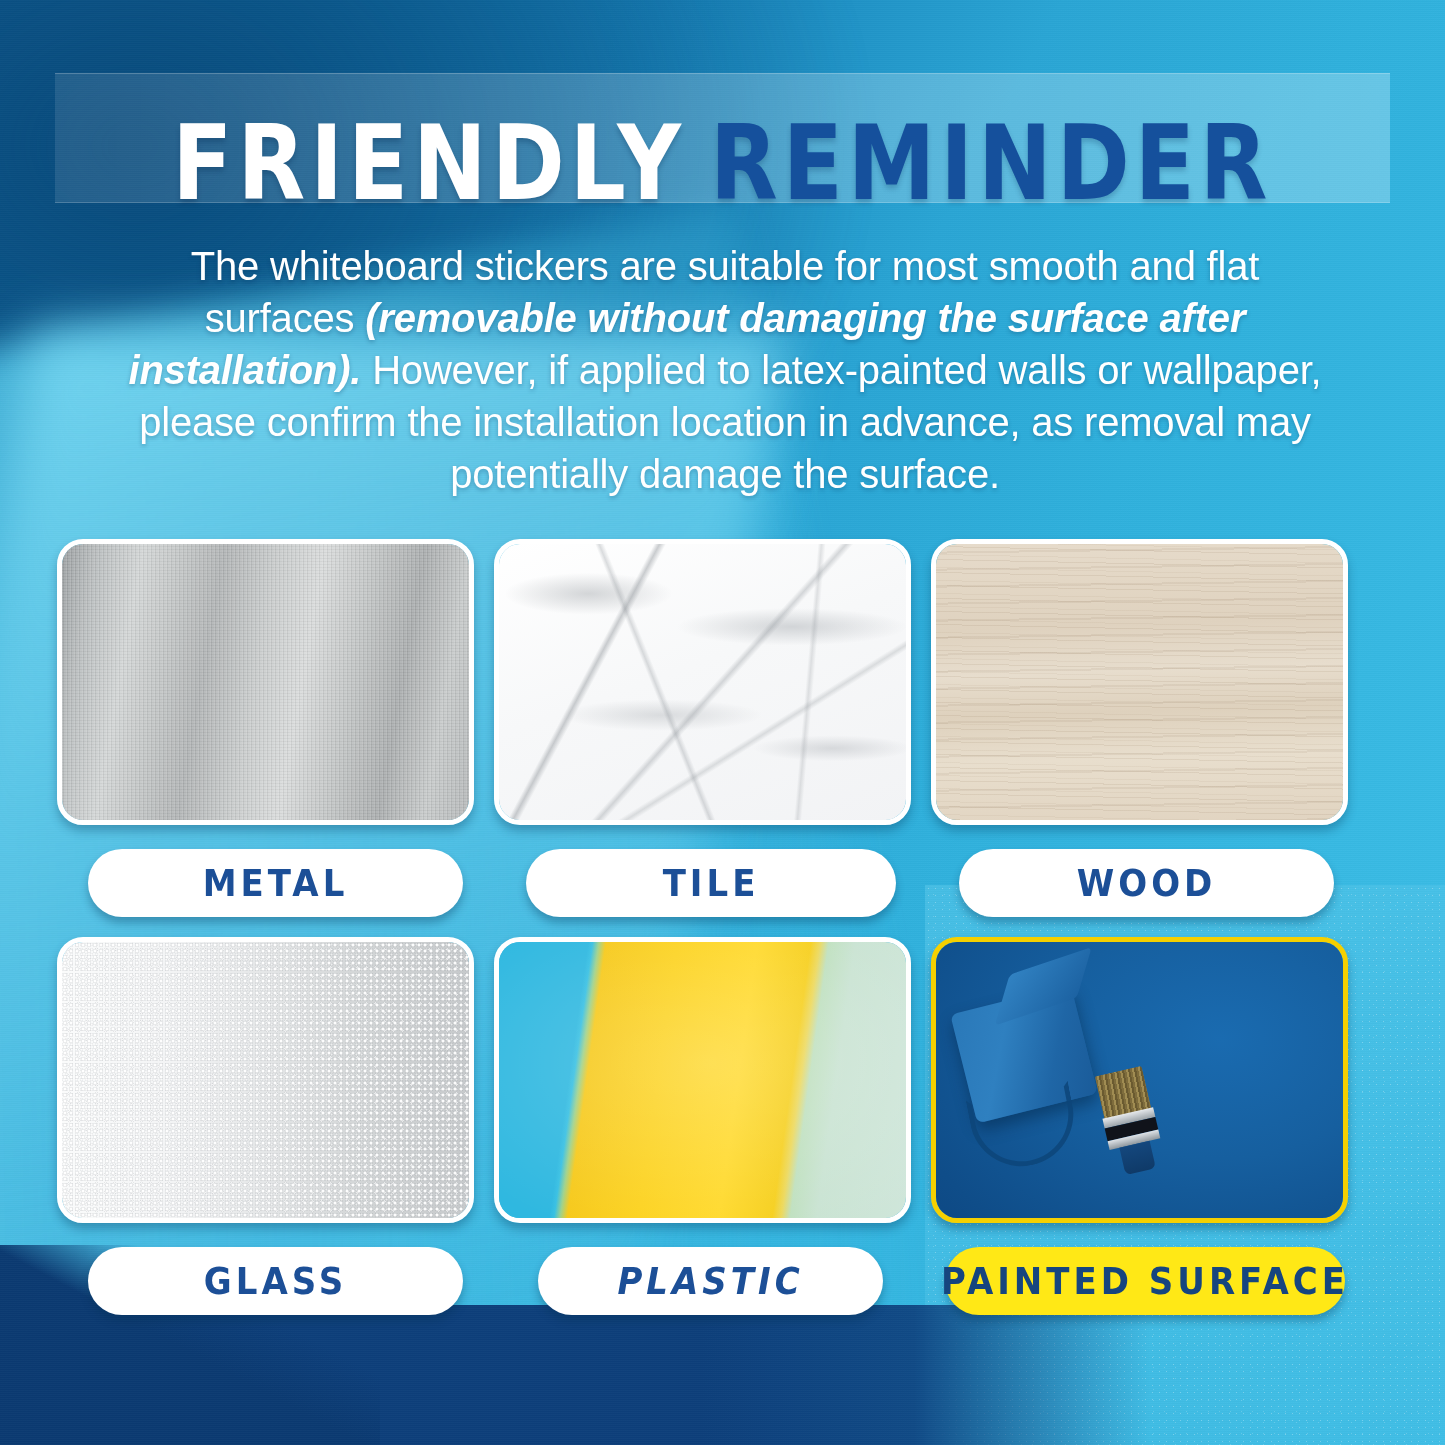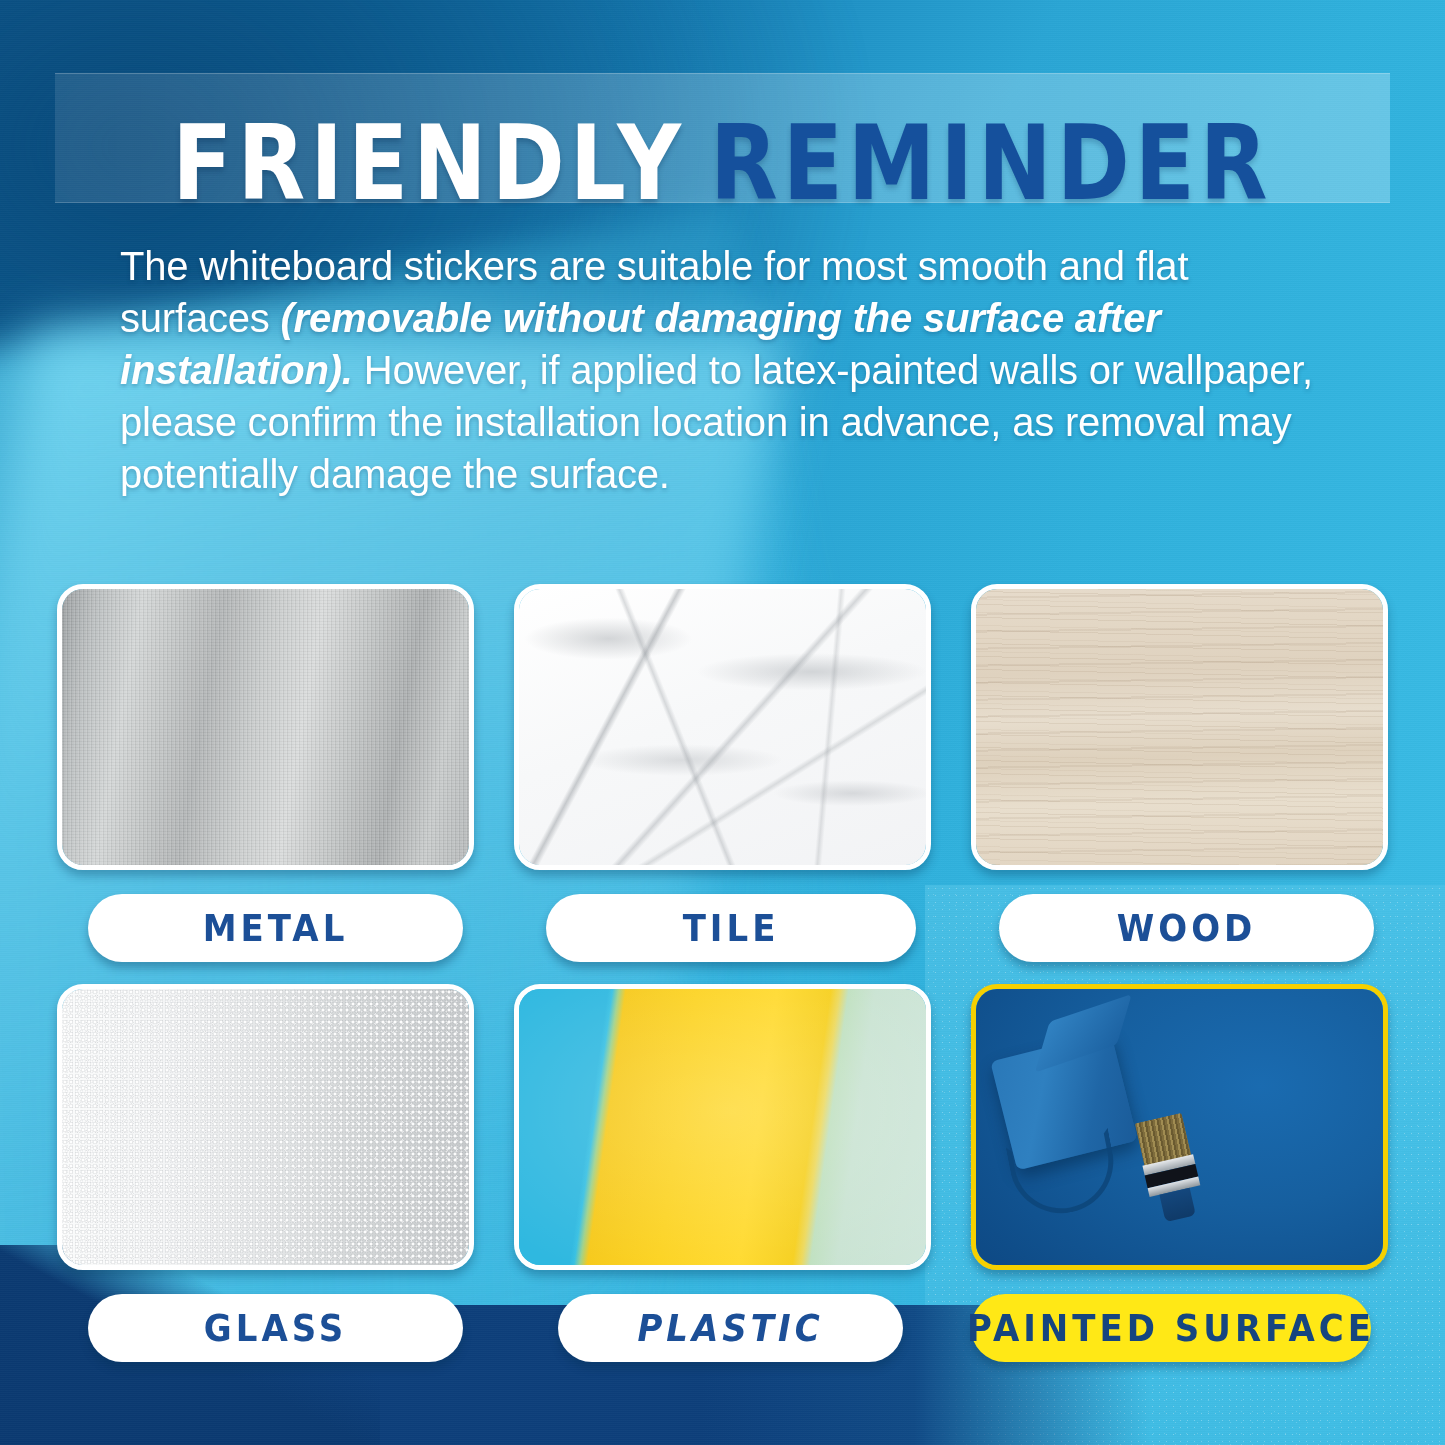--- a/index.html
+++ b/index.html
@@ -119,39 +119,41 @@
     transform: scaleY(1.18);
   }
   .title .w1 { color:#ffffff; text-shadow: 0 3px 5px rgba(0,40,80,.28); }
   .title .w2 { color:#15509c; text-shadow: 0 3px 5px rgba(0,40,80,.22); }
 
   
   .body-copy {
     position:absolute;
     left:120px; top:240px;
     width:1210px;
+    text-align:center;
     color:#ffffff;
     font-family:"Liberation Sans", sans-serif;
     font-size:40px;
     line-height:52px;
     letter-spacing:-0.2px;
     text-shadow:0 2px 4px rgba(0,45,85,.30);
   }
   .body-copy b { font-weight:bold; font-style:italic; }
 
   
   .grid {
     position:absolute;
-    left:57px; top:584px;
+    left:57px; top:539px;
     width:1331px;
     display:grid;
     grid-template-columns: repeat(3, 417px);
     grid-template-rows: repeat(2, auto);
     column-gap: 40px;
     row-gap: 22px;
+    gap: 20px;
   }
   .cell { width:417px; }
 
   .swatch {
     position:relative;
     width:417px;
     height:286px;
     border-radius:26px;
     border:5px solid #ffffff;
     overflow:hidden;
@@ -310,21 +312,21 @@
     white-space:nowrap;
   }
   .pill.yellow span { color:#16457f; }
 
   
   .cell:nth-child(1) .pill { width:375px; margin-left:31px; }
   .cell:nth-child(2) .pill { width:370px; margin-left:32px; }
   .cell:nth-child(3) .pill { width:375px; margin-left:28px; }
   .cell:nth-child(4) .pill { width:375px; margin-left:31px; }
   .cell:nth-child(5) .pill { width:345px; margin-left:44px;font-style:italic; }
-  .cell:nth-child(6) .pill { width:400px; }
+  .cell:nth-child(6) .pill { width:400px; margin-left:14px; }
 </style>
 </head>
 <body>
 
 <div id="poster">
 
   <div class="bg-base"></div>
   <div class="bg-darkleft"></div>
   <div class="bg-wedge-left"></div>
   <div class="bg-beam"></div>

